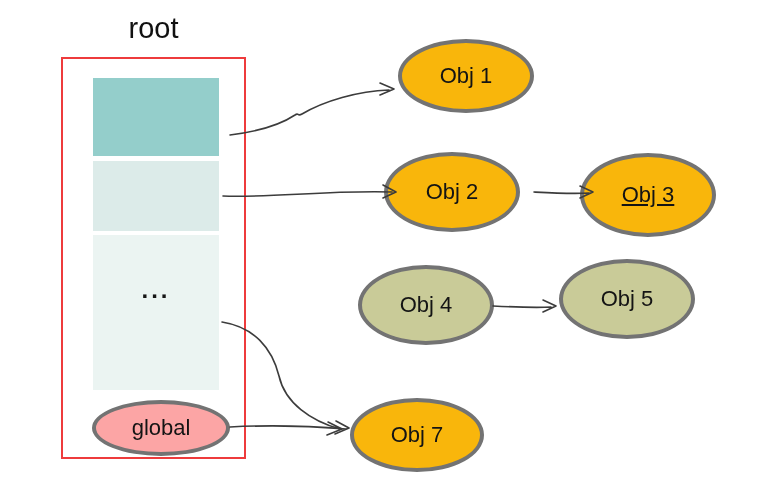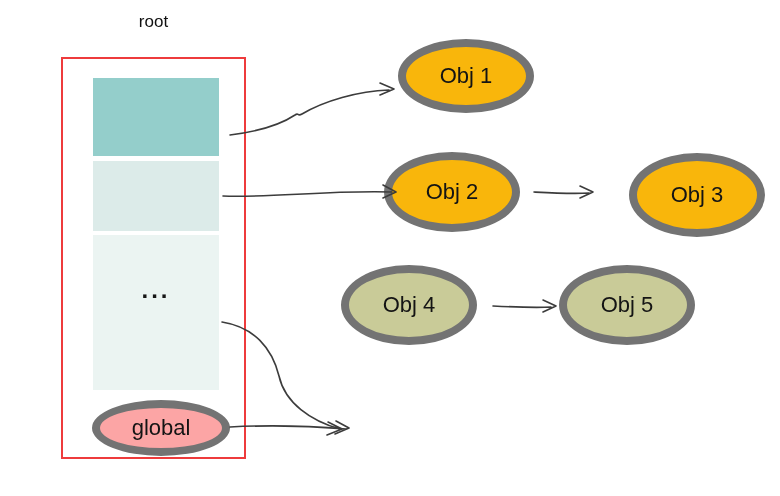--- a/index.html
+++ b/index.html
@@ -8,48 +8,48 @@
     width: 780px;
     height: 496px;
     background: #ffffff;
     font-family: "Liberation Sans", sans-serif;
     color: #151515;
     overflow: hidden;
   }
   .label { position: absolute; color: #111111; }
   .root-label {
     left: 61px; top: 12px; width: 185px;
-    text-align: center; font-size: 17px;
+    text-align: center; font-size: 29px;
   }
   .frame {
     position: absolute; box-sizing: border-box;
     left: 61px; top: 57px; width: 185px; height: 402px;
     border: 2px solid #ee3b3c; background: transparent;
   }
   .slot { position: absolute; }
   .slot1 { left: 93px; top: 78px;  width: 126px; height: 78px; }
   .slot2 { left: 93px; top: 161px; width: 126px; height: 70px; }
   .slot3 { left: 93px; top: 235px; width: 126px; height: 155px; }
   .ellipsis {
     left: 93px; top: 276px; width: 126px;
     text-align: center; font-size: 24px; font-weight: bold;
     letter-spacing: 3px; color: #161616;
   }
   .node {
     position: absolute; box-sizing: border-box;
-    border: 8px solid #737373; border-radius: 50%;
+    border: 4px solid #737373; border-radius: 50%;
     display: flex; align-items: center; justify-content: center;
     font-size: 22px; color: #141414; text-align: center;
   }
   .global-node { left: 92px;  top: 400px; width: 138px; height: 56px; }
   .obj1 { left: 398px; top: 39px;  width: 136px; height: 74px; }
   .obj2 { left: 384px; top: 152px; width: 136px; height: 80px; }
-  .obj3 { left: 629px; top: 153px; width: 136px; height: 84px; }
-  .obj4 { left: 341px; top: 265px; width: 136px; height: 80px; }
-  .obj5 { left: 559px; top: 265px; width: 136px; height: 80px; }
+  .obj3 { left: 580px; top: 153px; width: 136px; height: 84px; text-decoration: underline; }
+  .obj4 { left: 358px; top: 265px; width: 136px; height: 80px; }
+  .obj5 { left: 559px; top: 259px; width: 136px; height: 80px; }
   .obj7 { left: 350px; top: 398px; width: 134px; height: 74px; }
   .arrow-layer {
     position: absolute; left: 0; top: 0; width: 780px; height: 496px;
     pointer-events: none;
   }
   .arrow-layer path {
     fill: none; stroke: #3c3c3c; stroke-width: 1.6px;
     stroke-linecap: round; stroke-linejoin: round;
   }
 </style>
@@ -85,20 +85,23 @@
   </div>
 
   <div class="node obj4" style="background-color: rgb(201, 203, 152);">
     <span>Obj 4</span>
   </div>
 
   <div class="node obj5" style="background-color: rgb(201, 203, 152);">
     <span>Obj 5</span>
   </div>
 
+  <div class="node obj7" style="background-color: rgb(249, 182, 11);">
+    <span>Obj 7</span>
+  </div>
 
   <svg class="arrow-layer" viewBox="0 0 780 496" xmlns="http://www.w3.org/2000/svg">
     <path d="M230,135 C262,131 283,123 295,115 C299,112 297,117 302,114 C324,101 358,91 389,90 M380,83 L394,89 L380,95" style="stroke: rgb(60, 60, 60);"></path>
     <path d="M223,196 C268,198 330,190 392,192 M383,185 L396,192 L383,198" style="stroke: rgb(60, 60, 60);"></path>
     <path d="M534,192 C553,193 571,194 589,193 M580,186 L593,192 L580,198" style="stroke: rgb(60, 60, 60);"></path>
     <path d="M493,306 C513,307 533,308 551,307 M543,300 L556,306 L543,312" style="stroke: rgb(60, 60, 60);"></path>
     <path d="M222,322 C254,327 272,348 279,376 C285,403 311,421 340,429 M328,422 L342,429 L327,435" style="stroke: rgb(60, 60, 60);"></path>
     <path d="M230,427 C268,425 310,426 346,429 M336,421 L349,428 L335,434" style="stroke: rgb(60, 60, 60);"></path>
   </svg>
 

